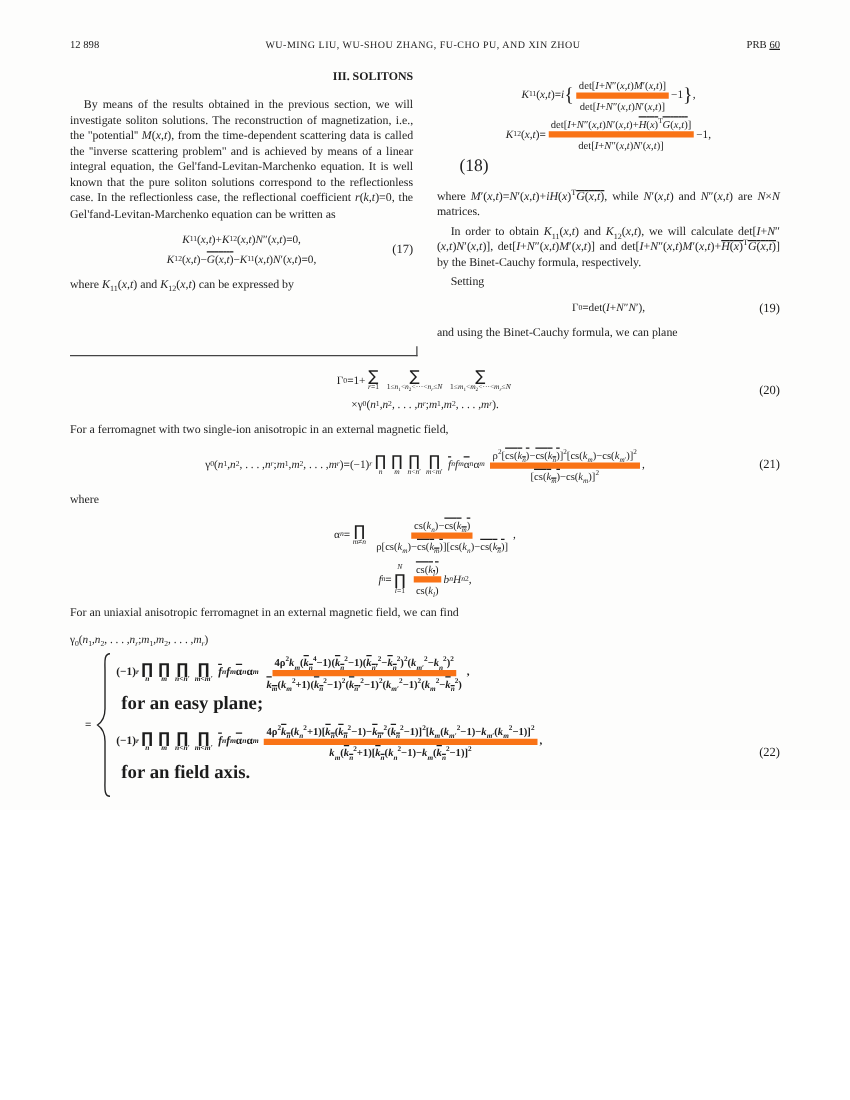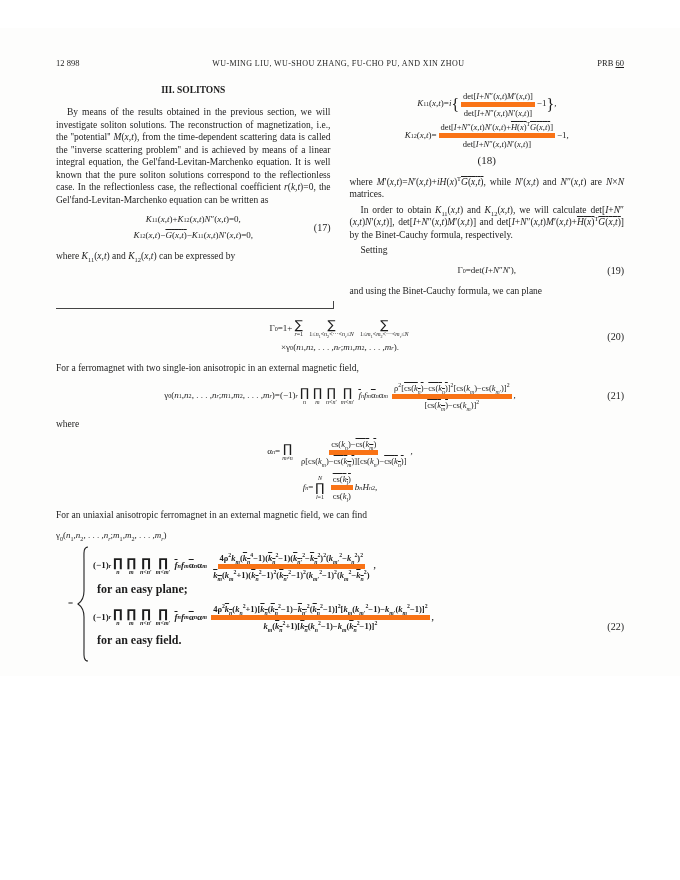--- a/index.html
+++ b/index.html
@@ -1,38 +1,38 @@
 <!DOCTYPE html>
 <html><head>
 <meta charset="utf-8">
 <style>
   html,body{margin:0;padding:0;background:#ffffff;}
   .page{
     position:relative;box-sizing:border-box;width:680px;height:648px;
     background:#fdfdfc;color:#1c1c1c;overflow:hidden;
     padding:30px 56px 20px 56px;
     font-family:"Liberation Serif","DejaVu Serif",serif;
-    font-size:9.5px;line-height:1.32;margin-top:28px;
+    font-size:9.5px;line-height:1.32;
   }
   
   .pg-header{display:flex;justify-content:space-between;align-items:baseline;font-size:8.5px;margin-bottom:13px;}
   .authors{flex:1;text-align:center;font-size:8px;letter-spacing:.4px;}
   .vol{text-decoration:underline;}
   
   .cols{display:flex;gap:19px;}
   .col{flex:1;min-width:0;}
-  .sec-title{text-align:center;font-weight:bold;font-size:9.5px;margin:1px 0 10px;}
+  .sec-title{text-align:right;font-weight:bold;font-size:9.5px;margin:1px 0 10px;}
   .par{margin:0 0 3px;}
   .just{text-align:justify;}
   .ind{text-indent:11px;}
   
   .eqblock{position:relative;margin:8px 0;padding:0 18px;}
   .eqline{display:flex;justify-content:center;align-items:center;font-size:9px;margin:4px 0;flex-wrap:nowrap;white-space:nowrap;}
   .eqno{position:absolute;right:0;top:50%;transform:translateY(-50%);font-size:10px;}
-  .eqno-line{text-align:center;font-size:11px;margin-top:1px;}
+  .eqno-line{text-align:left;font-size:14px;margin-top:1px;}
   sub,sup{font-size:68%;line-height:0;}
   .ov{text-decoration:overline;}
   .bg{font-size:16px;vertical-align:middle;}
   .fr{display:inline-flex;flex-direction:column;align-items:center;vertical-align:middle;margin:0 2px;line-height:1.2;font-size:8.5px;}
   .fr .nu{border-bottom:5px solid #f97316;padding:0 2px 1px;white-space:nowrap;}
   .fr .de{padding:1px 2px 0;white-space:nowrap;}
   .sm{display:inline-flex;flex-direction:column;align-items:center;vertical-align:middle;margin:0 2px;line-height:1;}
   .sm .op{font-size:12px;line-height:1;font-family:"DejaVu Sans",sans-serif;}
   .sm .li,.sm .lit{font-size:6px;line-height:1.15;white-space:nowrap;}
   
@@ -42,21 +42,21 @@
   .display-eqs{margin-top:2px;}
   .full{font-size:9.5px;margin:6px 0;}
   
   .eq22{position:relative;margin-top:8px;padding-right:30px;}
   .eq22-head{font-size:9px;margin-bottom:3px;}
   .cases-row{display:flex;align-items:center;gap:4px;padding-left:12px;}
   .eqsign{font-size:9px;}
   .cbrace{flex:0 0 auto;}
   .cases{display:flex;flex-direction:column;font-weight:bold;}
   .case-expr{font-size:9px;display:flex;align-items:center;white-space:nowrap;}
-  .case-label{font-size:12px;margin:2px 0 6px 4px;}
+  .case-label{font-size:15px;margin:2px 0 6px 4px;}
   .eqno.low{top:auto;bottom:30px;transform:none;}
   .where-bottom{margin-top:14px;}
 </style>
 </head>
 <body>
 
 <div class="page">
 
   <div class="pg-header">
     <span>12 898</span>
@@ -199,21 +199,21 @@
               </span><span class="sm">
                 <span class="op">∏</span>
                 <span class="li"><i>n</i>&lt;<i>n</i>′</span>
               </span><span class="sm">
                 <span class="op">∏</span>
                 <span class="li"><i>m</i>&lt;<i>m</i>′</span>
               </span>&nbsp;<span class="ov"><i>f</i></span><sub><i>n</i></sub><i>f</i><sub><i>m</i></sub><span class="ov">α</span><sub><i>n</i></sub>α<sub><i>m</i></sub>&nbsp;<span class="fr">
                 <span class="nu">4ρ<sup>2</sup><span class="ov"><i>k</i><sub><i>n</i></sub></span>(<i>k</i><sub><i>n</i></sub><sup>2</sup>+1)[<span class="ov"><i>k</i><sub><i>n</i></sub></span>(<span class="ov"><i>k</i><sub><i>n</i></sub></span><sup>2</sup>−1)−<span class="ov"><i>k</i><sub><i>n</i>′</sub></span><sup>2</sup>(<span class="ov"><i>k</i><sub><i>n</i></sub></span><sup>2</sup>−1)]<sup>2</sup>[<i>k</i><sub><i>m</i></sub>(<i>k</i><sub><i>m</i>′</sub><sup>2</sup>−1)−<i>k</i><sub><i>m</i>′</sub>(<i>k</i><sub><i>m</i></sub><sup>2</sup>−1)]<sup>2</sup></span>
                 <span class="de"><i>k</i><sub><i>m</i></sub>(<span class="ov"><i>k</i><sub><i>n</i></sub></span><sup>2</sup>+1)[<span class="ov"><i>k</i><sub><i>n</i></sub></span>(<i>k</i><sub><i>n</i></sub><sup>2</sup>−1)−<i>k</i><sub><i>m</i></sub>(<span class="ov"><i>k</i><sub><i>n</i></sub></span><sup>2</sup>−1)]<sup>2</sup></span>
               </span>,</div>
-          <div class="case-label">for an easy field.</div>
+          <div class="case-label">for an field axis.</div>
         </div>
       </div>
       <span class="eqno low">(22)</span>
     </div>
 
     <p class="par full where-bottom">where</p>
 
   </div>
 </div>
 

